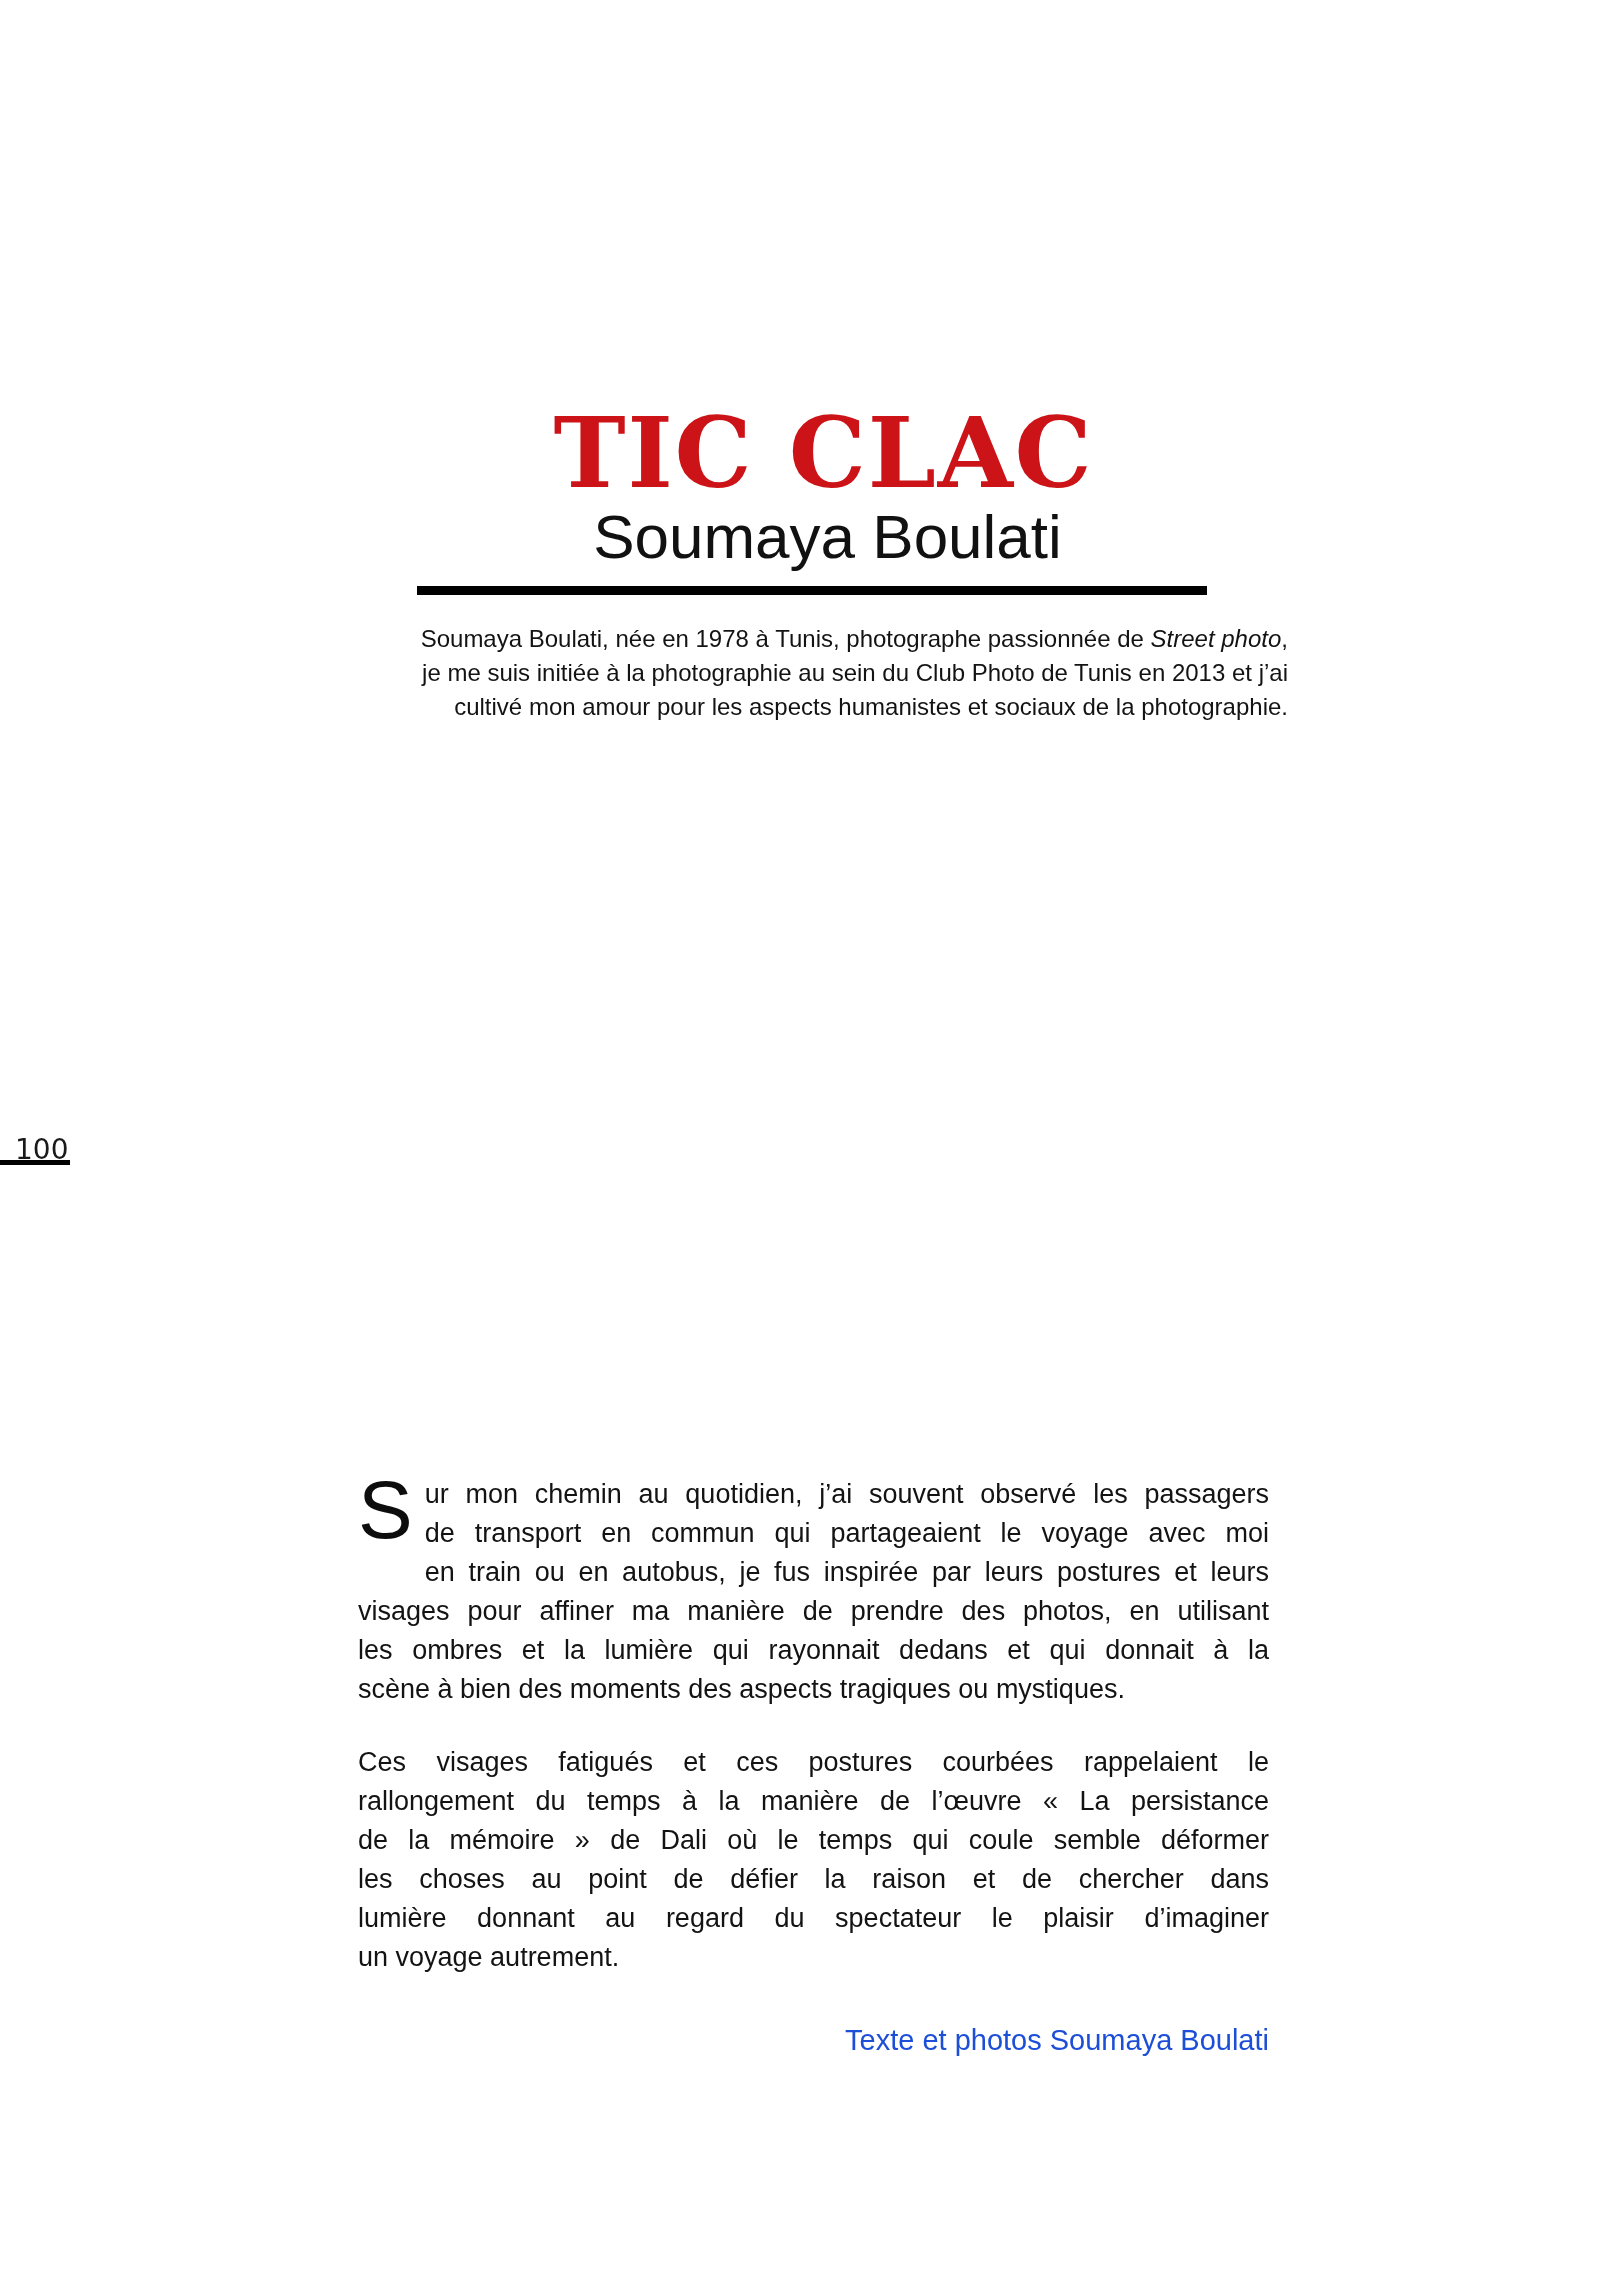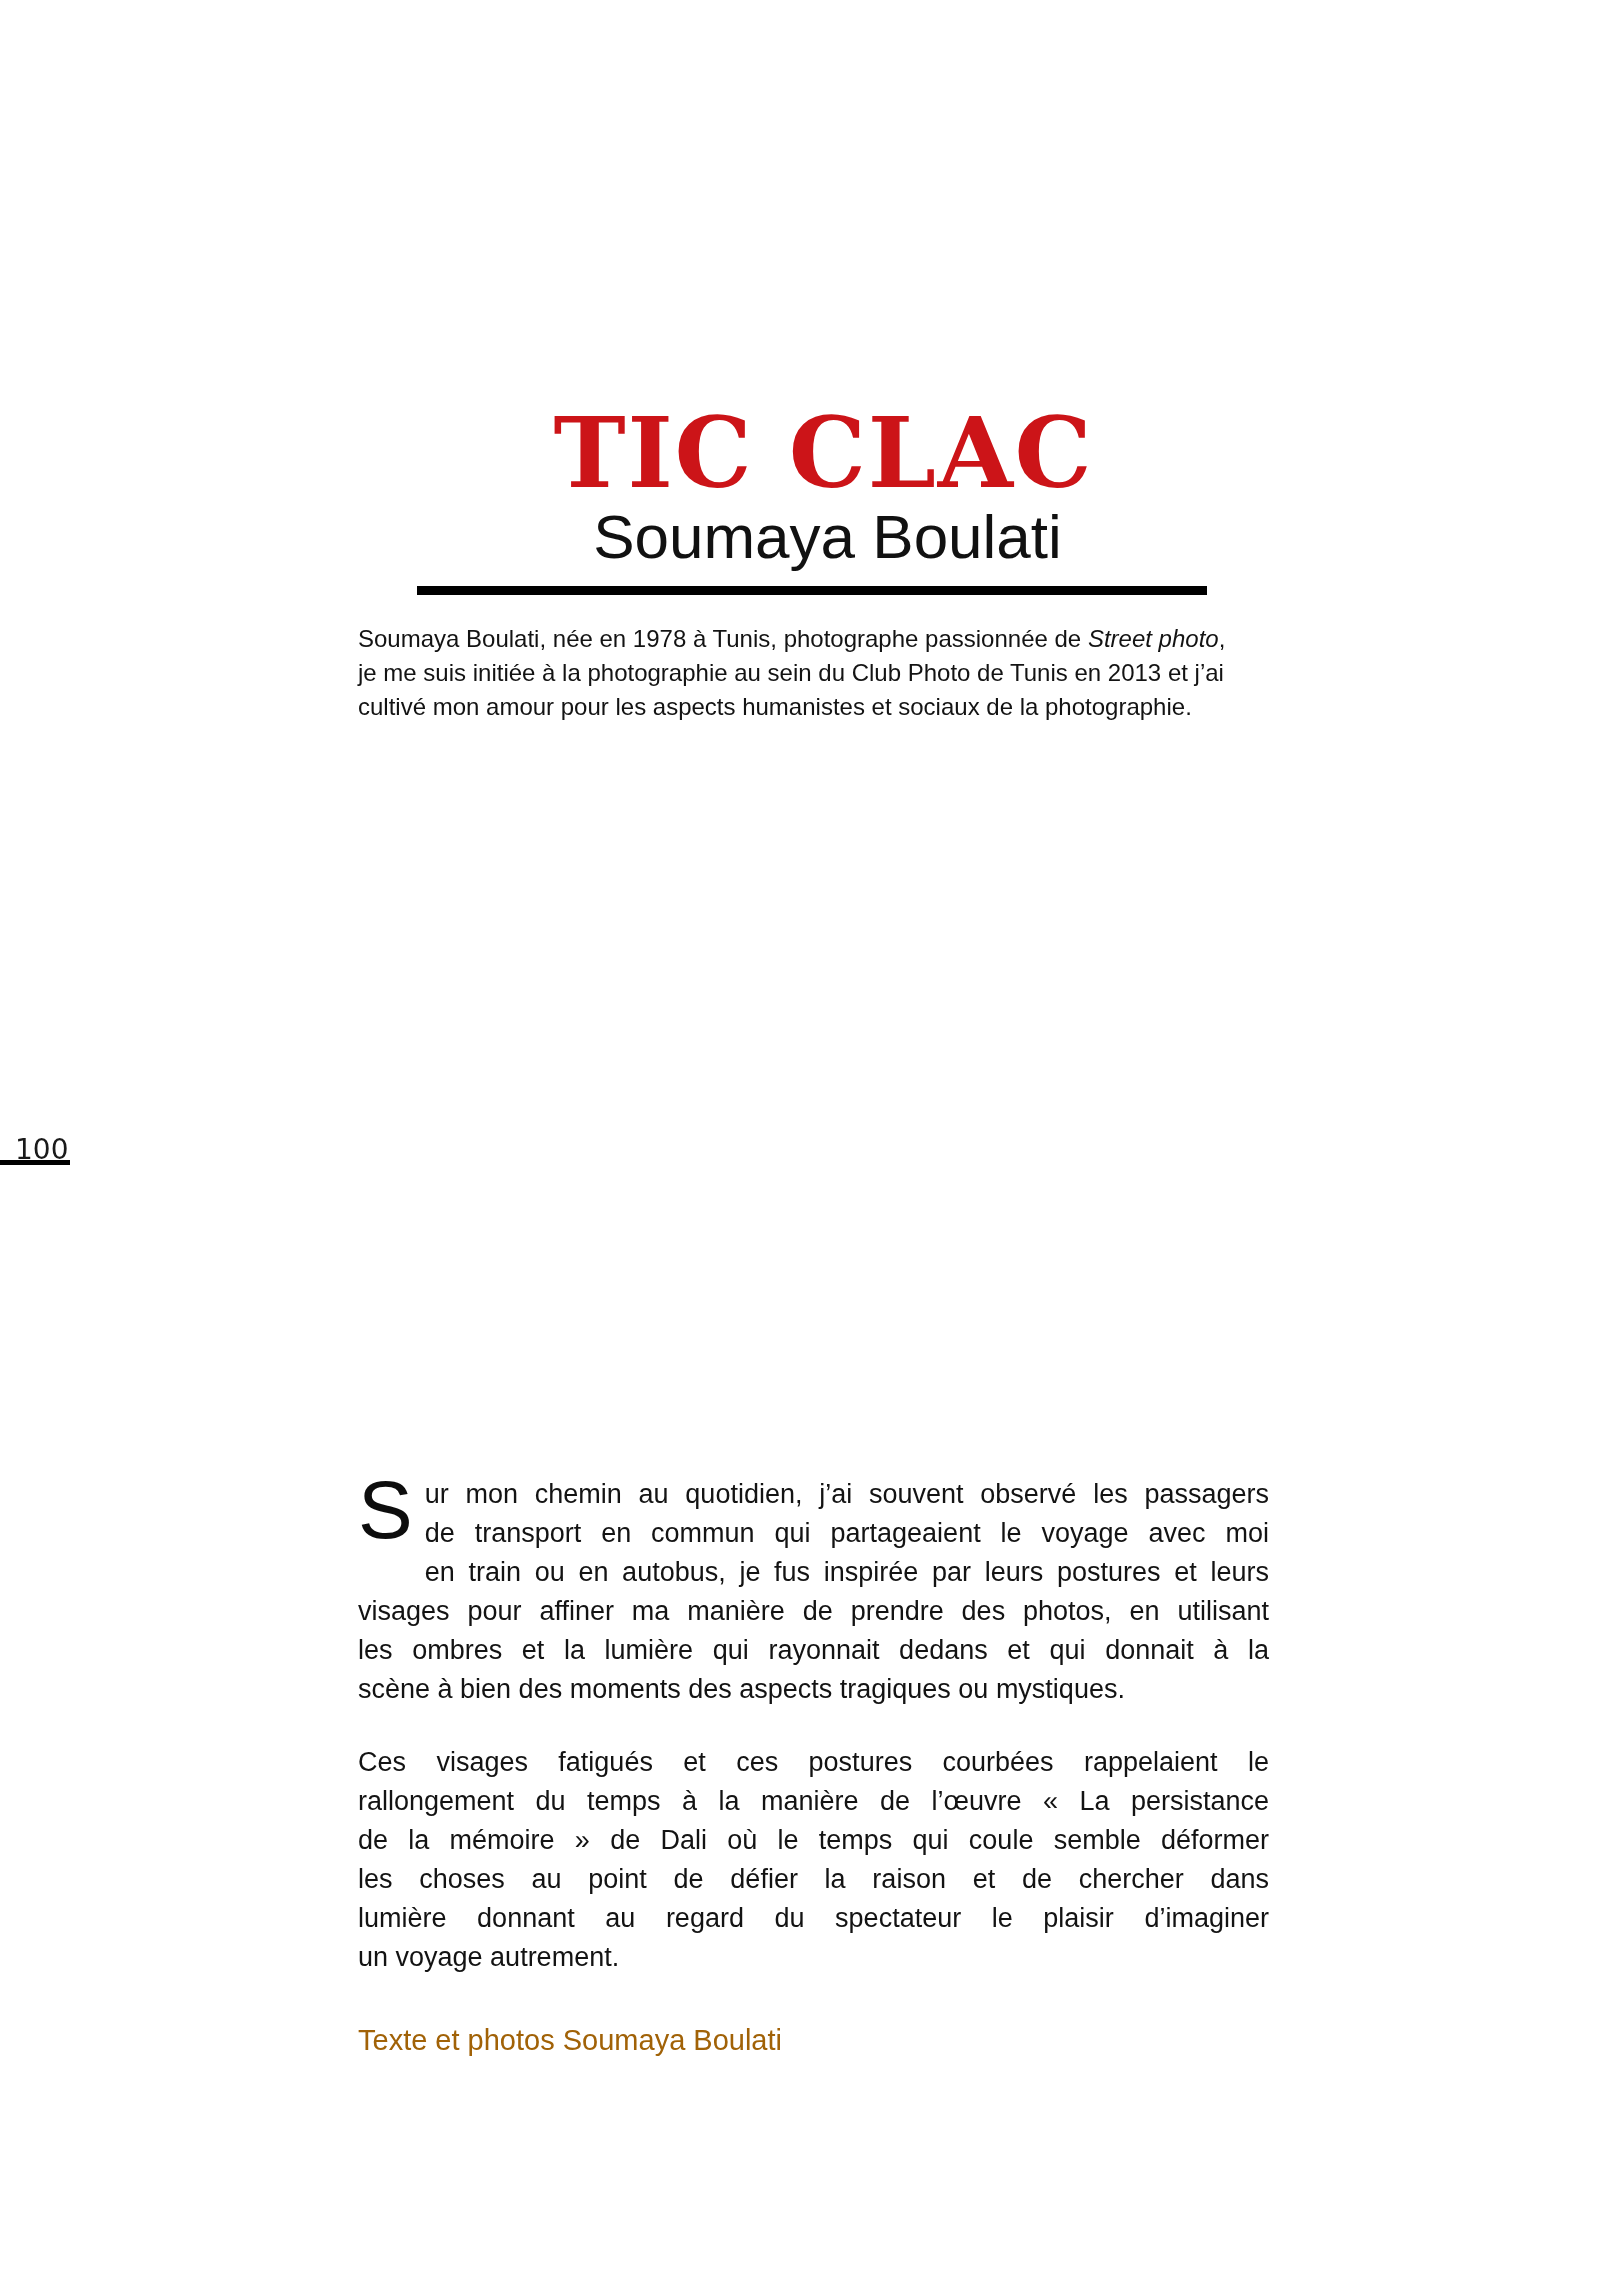--- a/index.html
+++ b/index.html
@@ -47,21 +47,21 @@
   }
   
   .intro {
     position: absolute;
     top: 622px; left: 358px;
     width: 930px;
     font-size: 24px;
     line-height: 34px;
     color: #131313;
   }
-  .intro-line { white-space: nowrap; }
+  .intro-line { white-space: nowrap; text-align: right; }
   .italic { font-style: italic; }
   
   .folio {
     position: absolute;
     top: 1136px; left: 15px;
     font-family: "DejaVu Sans", sans-serif;
     font-size: 28px;
     line-height: 1;
     color: #1a1a1a;
   }
@@ -93,21 +93,22 @@
     line-height: 63px;
     height: 78px;
     margin-top: 2.5px;
     margin-right: 12px;
     color: #0d0d0d;
   }
   .signature {
     margin-top: 44px;
     font-size: 29px;
     line-height: 39px;
-    color: #a16207;
+    text-align: right;
+    color: #1d4ed8;
   }
 </style>
 </head>
 <body>
 
 <div class="page">
 
   <div class="title" style="color: rgb(204, 20, 24);">TIC CLAC</div>
 
   <div class="subtitle">Soumaya Boulati</div>

